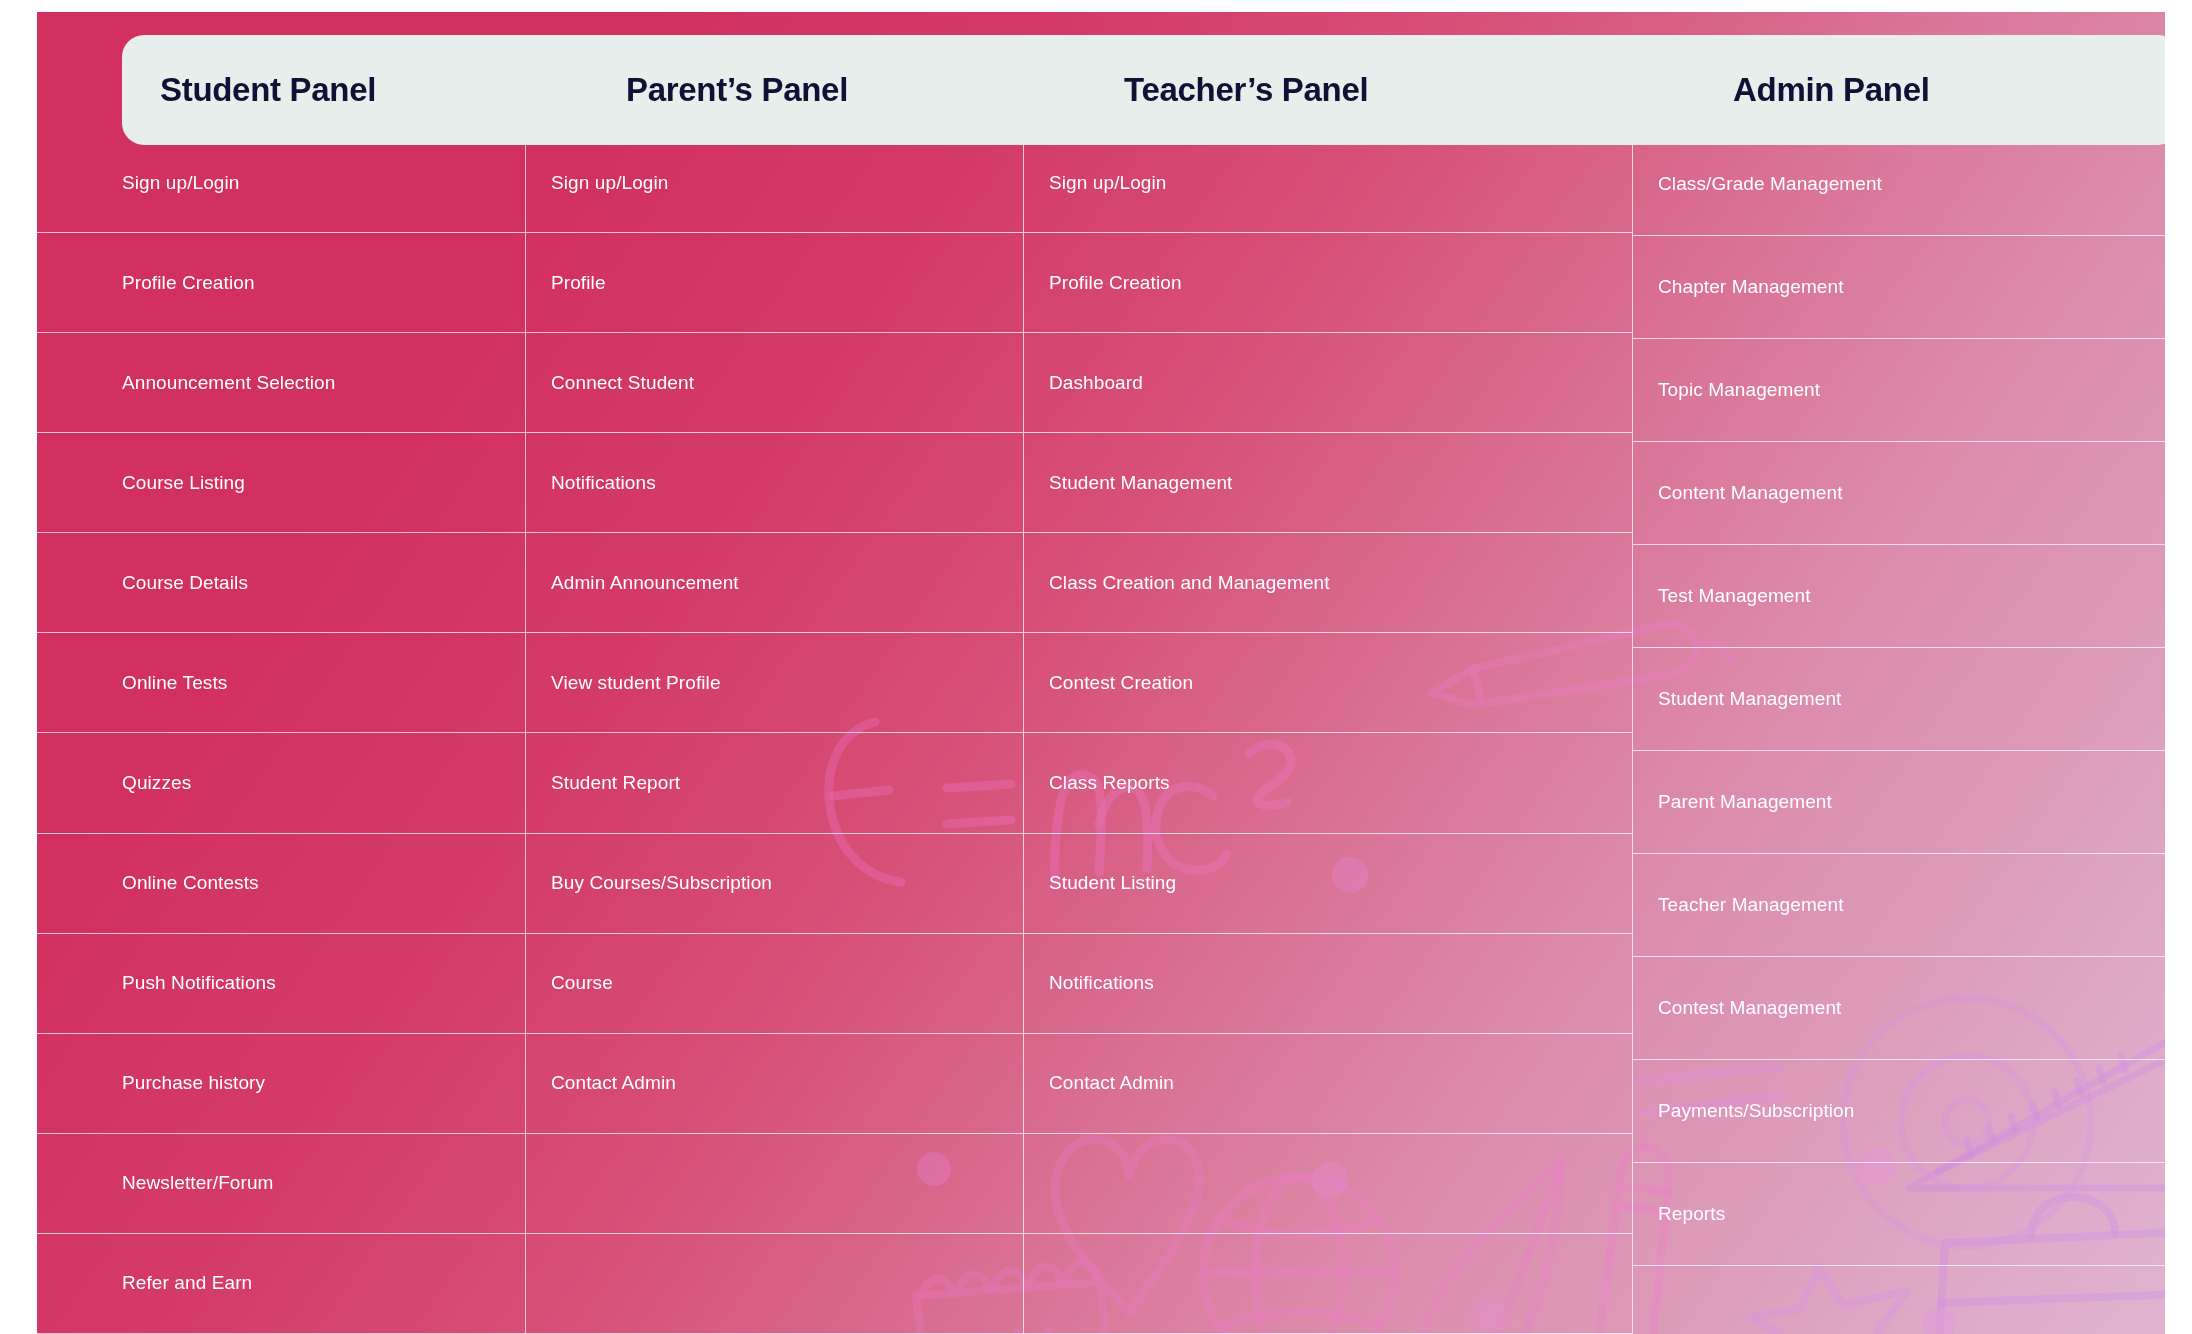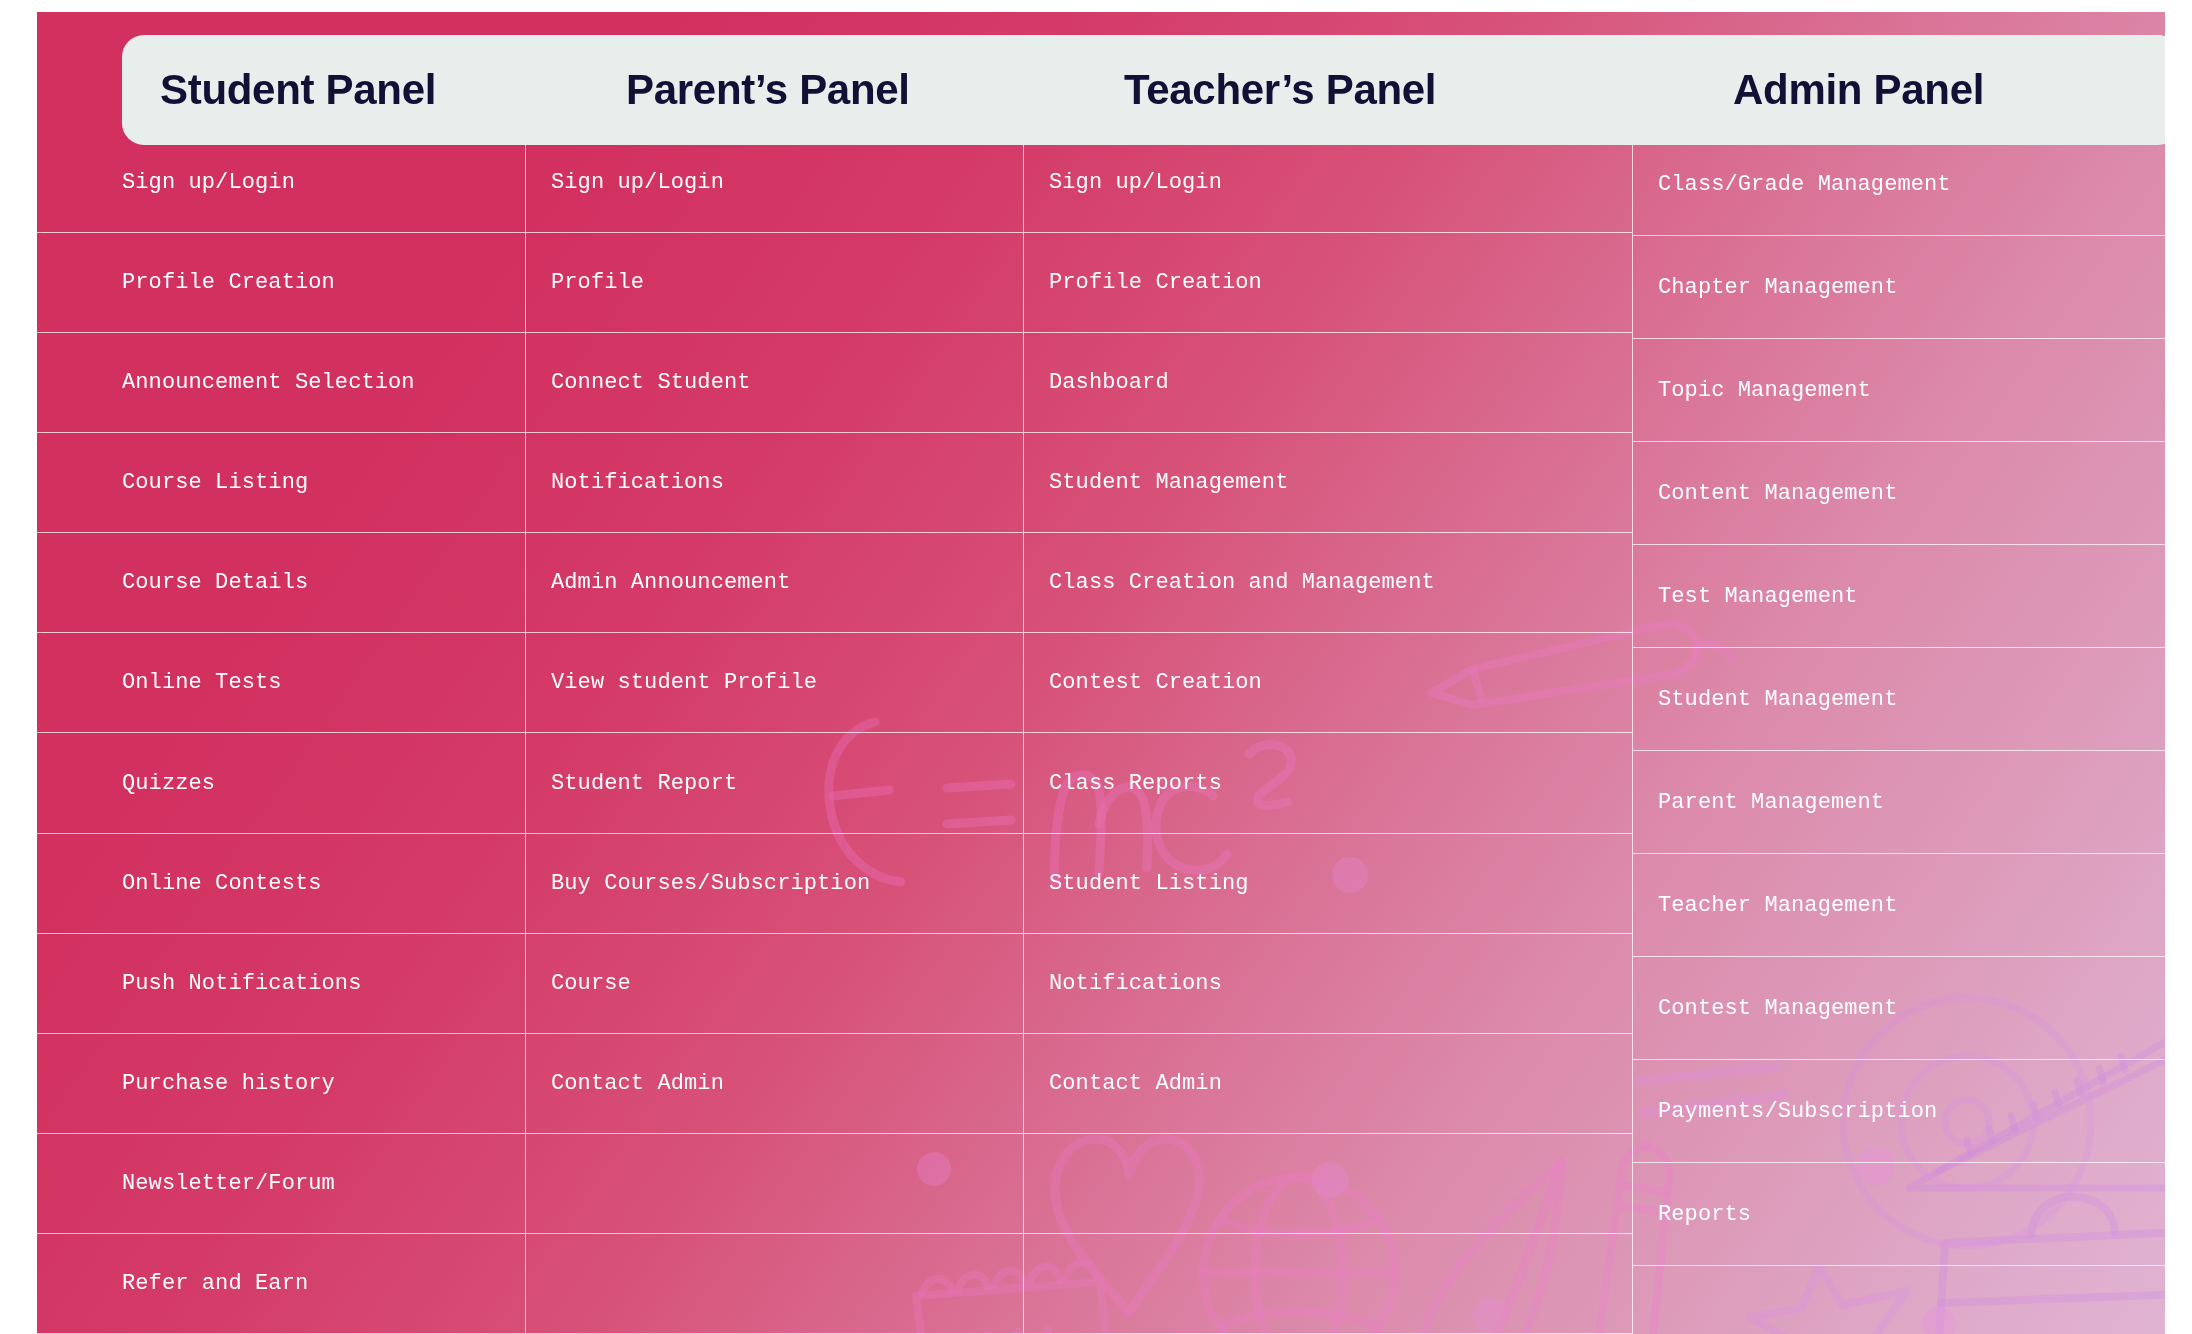--- a/index.html
+++ b/index.html
@@ -46,21 +46,21 @@
     left:85px; top:23px;
     width:2058px; height:110px;
     background:#e8eeec;
     border-radius:22px;
     display:flex;
     align-items:center;
     z-index:5;
   }
   .header-cell {
     color:#101134;
-    font-size:42px;
+    font-size:33px;
     font-weight:bold;
     letter-spacing:-.3px;
     padding-left:38px;
     white-space:nowrap;
   }
   .c0 { width:466px; }
   .c1 { width:498px; }
   .c2 { width:609px; }
   .c3 { flex:1; }
 
@@ -83,25 +83,24 @@
   .col.k3 { flex:1; }
 
   .col.k1, .col.k2, .col.k3 { border-left:1.5px solid rgba(255,255,255,.72); }
 
   .cell {
     height:103px;
     display:flex;
     align-items:center;
     padding-left:25px;
     color:#ffffff;
-    font-size:22px;
+    font-size:19px;
     letter-spacing:.1px;
     white-space:nowrap;
     border-bottom:1.5px solid rgba(255,255,255,.72);
-    font-family:Liberation Mono, monospace;
   }
   .col.k0 .cell { padding-left:85px; }
   .cell.blank { color:transparent; }
 
   
 </style>
 </head>
 <body>
 
 <div class="stage">

